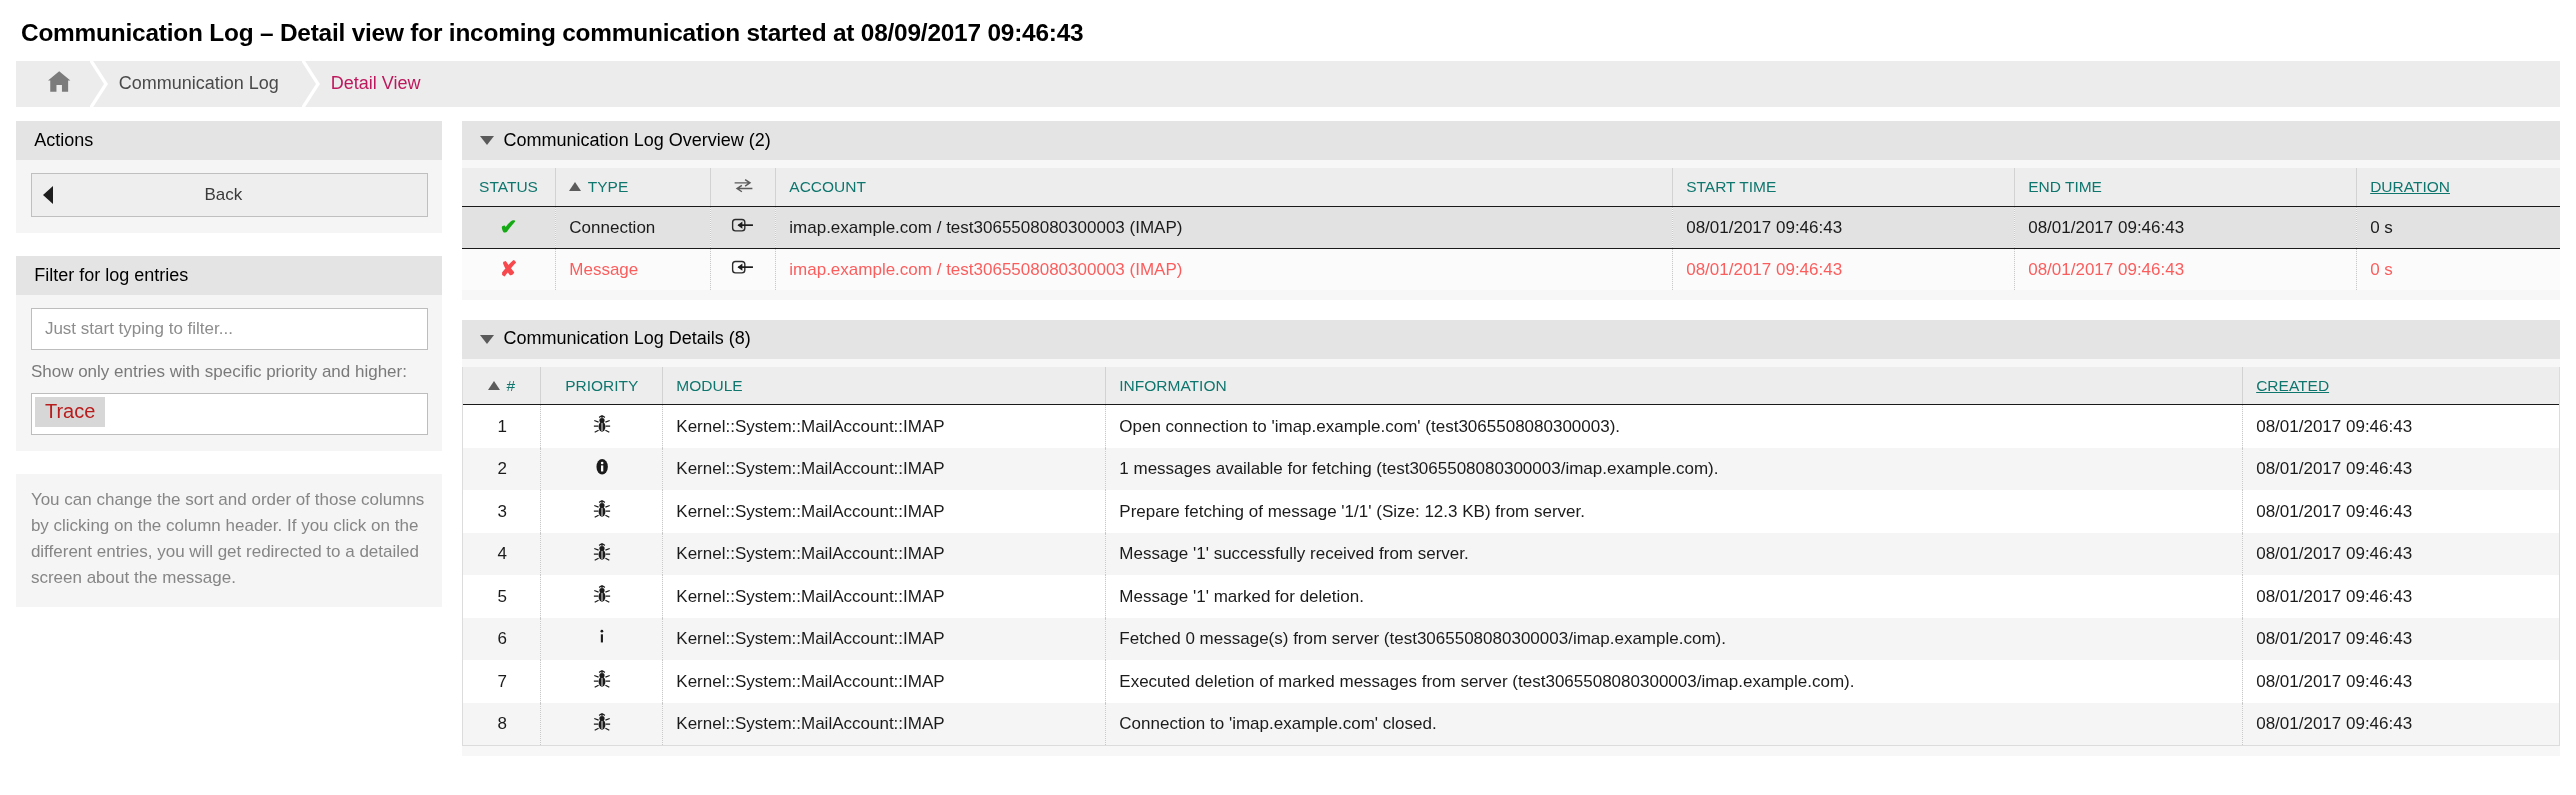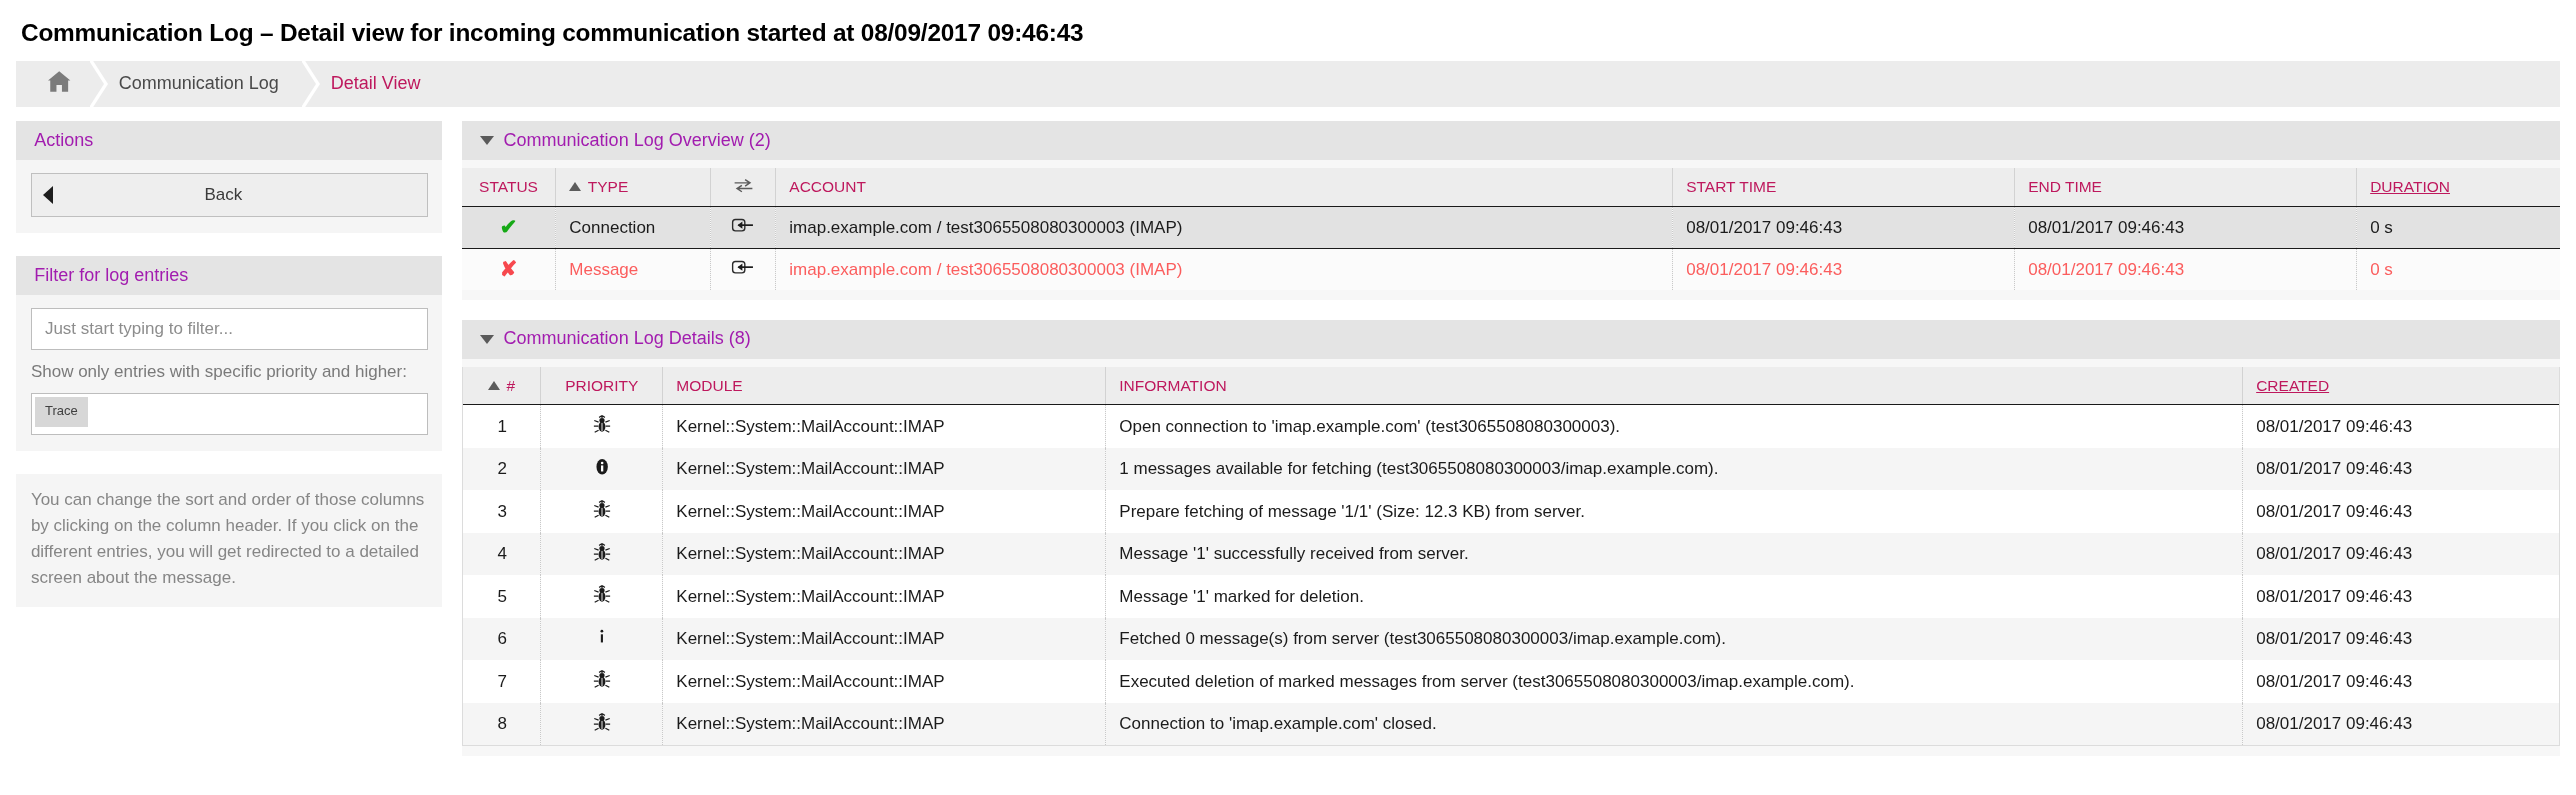--- a/index.html
+++ b/index.html
@@ -76,21 +76,21 @@
     padding: 14.6px 16.3px 0 16.3px;
     gap: 19.5px;
   }
   .sidebar { width: 426px; flex: 0 0 426px; }
   .content { flex: 1 1 auto; min-width: 0; }
 
   
   .widget { margin-bottom: 23px; background: #f5f5f5; }
   .widget-header {
     background: #e4e4e4;
-    color: #a21caf;
+    color: #000000;
     font-size: 18px;
     padding: 9.8px 16.3px 9.8px 18px;
     height: 39px;
     line-height: 19.5px;
     white-space: nowrap;
   }
   .widget-body { padding: 13px 14.6px 16.3px 14.6px; }
 
   
   .btn-back {
@@ -143,22 +143,22 @@
     width: 100%;
     height: 42px;
     border: 1.6px solid #bdbdbd;
     background: #ffffff;
     padding: 3.3px 3.3px;
     overflow: hidden;
   }
   .priority-option {
     display: inline-block;
     background: #d7d7d7;
-    color: #404040;
-    font-size: 13px;
+    color: #b91c1c;
+    font-size: 20px;
     padding: 2.4px 9.8px 3.3px 9.8px;
     line-height: 24.4px;
   }
 
   
   .hint-p {
     font-size: 17px;
     color: #868686;
     line-height: 26px;
     margin: 0 0 14.6px 0;
@@ -182,21 +182,21 @@
   .table-wrap { background: #f7f7f7; padding: 8.1px 0 9.8px 0; }
 
   table.grid {
     width: 100%;
     border-collapse: collapse;
     table-layout: fixed;
     font-size: 17px;
   }
   table.grid thead th {
     background: #ededed;
-    color: #be185d;
+    color: #0f766e;
     font-weight: normal;
     font-size: 15.5px;
     text-align: left;
     padding: 9.8px 11.4px 9.8px 13px;
     height: 37px;
     border-right: 0.8px solid #d2d2d2;
     border-bottom: 1.6px solid #1a1a1a;
     white-space: nowrap;
     vertical-align: middle;
   }

